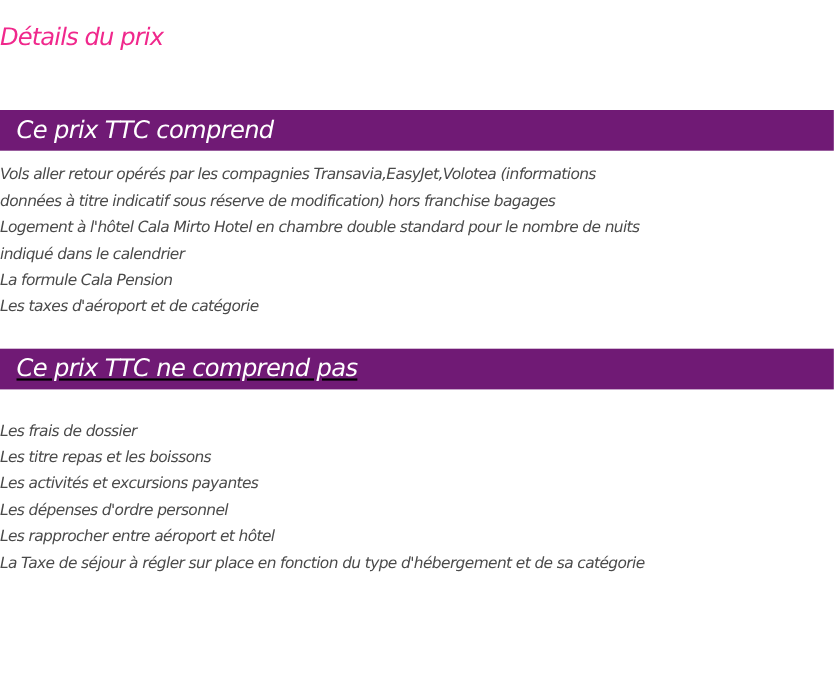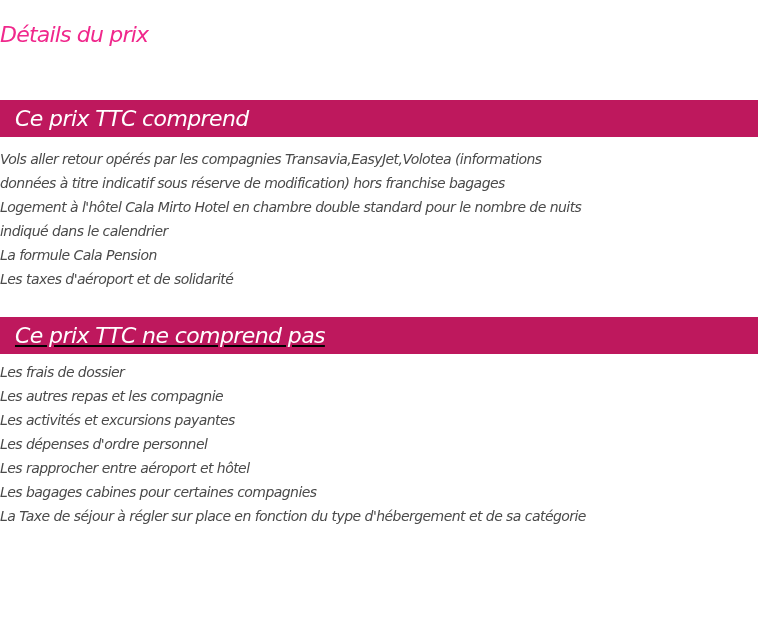--- a/index.html
+++ b/index.html
@@ -23,21 +23,21 @@
       font-style: italic;
       color: #f0288c;
       letter-spacing: -0.8px;
       line-height: 32px;
     }
     .section-bar {
       position: absolute;
       left: 0;
       width: 758px;
       height: 37px;
-      background: #be185d;
+      background: #701a75;
       box-sizing: border-box;
       padding-left: 15px;
     }
     .section-bar h2 {
       margin: 0;
       font-size: 22px;
       font-weight: normal;
       font-style: italic;
       color: #ffffff;
       line-height: 37px;
@@ -55,41 +55,40 @@
       font-size: 14px;
       font-style: italic;
       color: #4a4a4a;
       line-height: 24px;
       letter-spacing: -0.55px;
       padding-right: 10px;
     }
     #bar-included { top: 100px; }
     #list-included { top: 147px; }
     #bar-excluded { top: 317px; text-decoration: underline; }
-    #list-excluded { top: 360px; }
+    #list-excluded { top: 380px; }
   </style>
 </head>
 <body>
 
 <h1 class="page-title">Détails du prix</h1>
 
 <div class="section-bar" id="bar-included">
   <h2>Ce prix TTC comprend</h2>
 </div>
 <ul class="list" id="list-included">
   <li>Vols aller retour opérés par les compagnies Transavia,EasyJet,Volotea (informations données à titre indicatif sous réserve de modification) hors franchise bagages</li>
   <li>Logement à l'hôtel Cala Mirto Hotel en chambre double standard pour le nombre de nuits indiqué dans le calendrier</li>
   <li>La formule Cala Pension</li>
-  <li>Les taxes d'aéroport et de solidarité</li>
+  <li>Les taxes d'aéroport et de catégorie</li>
 </ul>
 
 <div class="section-bar" id="bar-excluded">
   <h2>Ce prix TTC ne comprend pas</h2>
 </div>
 <ul class="list" id="list-excluded">
   <li>Les frais de dossier</li>
-  <li>Les autres repas et les compagnie</li>
+  <li>Les titre repas et les boissons</li>
   <li>Les activités et excursions payantes</li>
   <li>Les dépenses d'ordre personnel</li>
   <li>Les rapprocher entre aéroport et hôtel</li>
-  <li>Les bagages cabines pour certaines compagnies</li>
   <li>La Taxe de séjour à régler sur place en fonction du type d'hébergement et de sa catégorie</li>
 </ul>
 
 </body></html>

